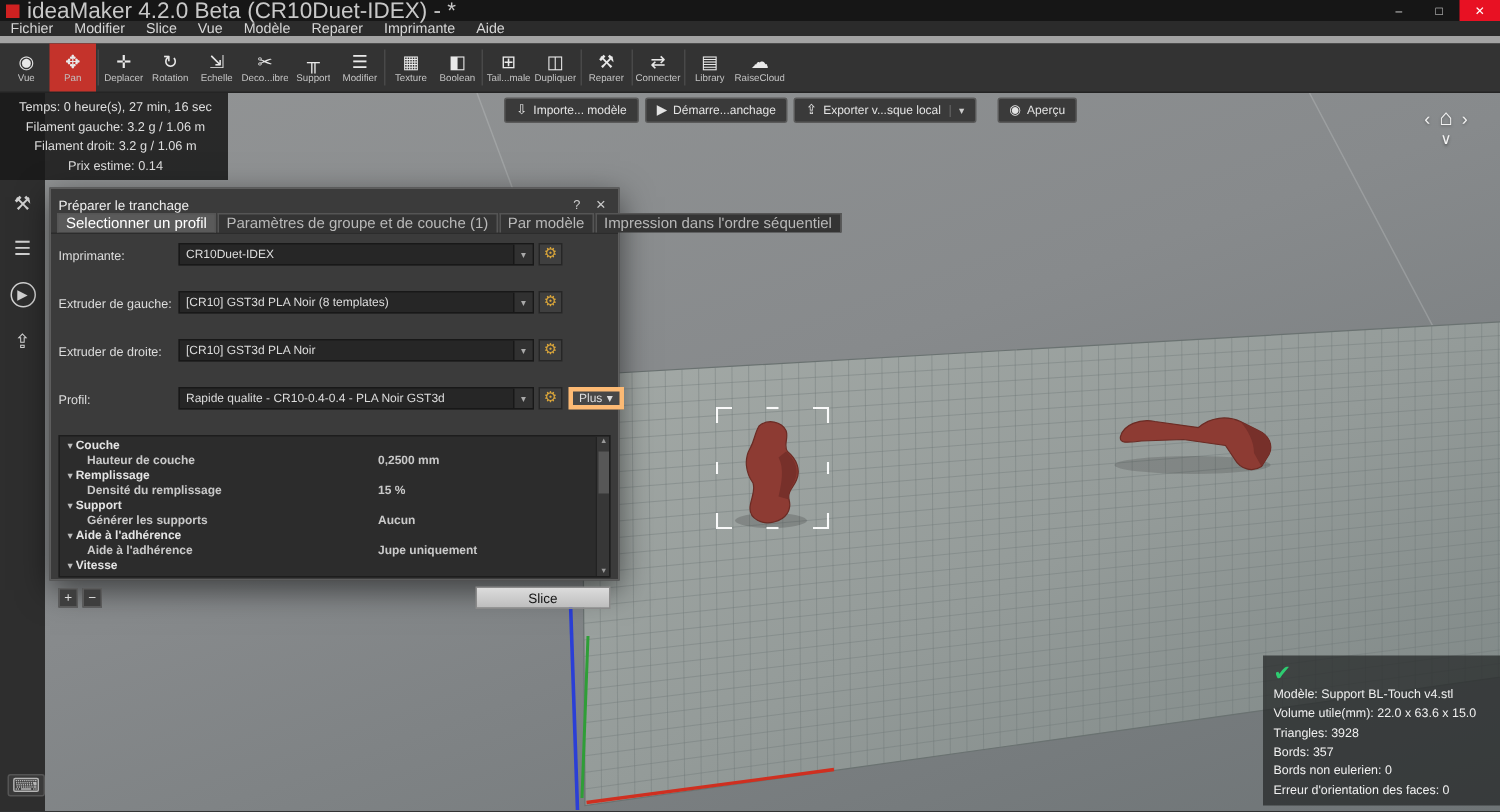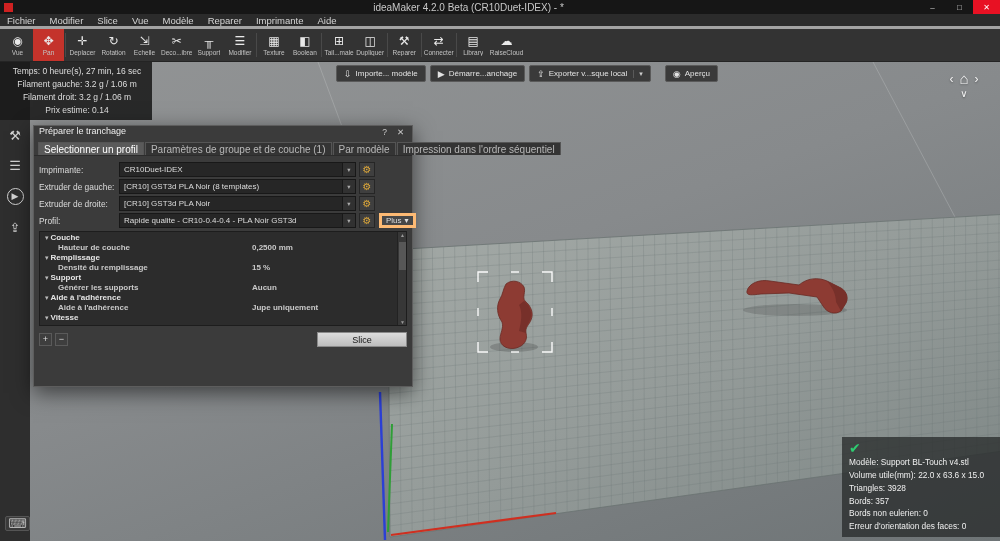--- a/index.html
+++ b/index.html
@@ -3,26 +3,26 @@
 <meta charset="utf-8">
 <style>
   * { margin:0; padding:0; box-sizing:border-box; }
   html,body { width:1000px; height:541px; overflow:hidden; }
   body { font-family:"Liberation Sans","DejaVu Sans",sans-serif; background:#000; }
   .app { position:relative; width:1000px; height:541px; background:#2b2b2b; }
 
   
   .titlebar { height:14px; background:#161616; display:flex; align-items:center; }
   .app-icon { width:9px; height:9px; background:#cf2121; margin:0 5px 0 4px; flex:none; }
-  .title-text { font-size:10px; color:#c8c8c8; flex:1; white-space:nowrap; overflow:hidden;text-align:center; }
+  .title-text { font-size:15px; color:#c8c8c8; flex:1; white-space:nowrap; overflow:hidden; }
   .win-btn { width:27px; height:14px; display:flex; align-items:center; justify-content:center; color:#ddd; font-size:8px; flex:none; }
   .win-close { background:#e81123; color:#fff; }
 
   
-  .menubar { height:15px; background:#2b2b2b; display:flex; align-items:flex-start; border-bottom:3px solid #a3a3a3; }
+  .menubar { height:15px; background:#2b2b2b; display:flex; align-items:flex-start; border-bottom:5px solid #a3a3a3; }
   .menu-item { font-size:9.5px; color:#d6d6d6; padding:0 7px; height:100%; display:flex; align-items:center; }
 
   
   .toolbar { height:33px; background:#333; display:flex; align-items:stretch; border-bottom:1px solid #242424; padding-left:2px; }
   .tool-btn { min-width:31px; padding:1px 1px; display:flex; flex-direction:column; align-items:center; justify-content:center; gap:1px; }
   .tool-btn .glyph { font-size:12px; line-height:13px; color:#e9e9e9; }
   .tool-btn .lbl { font-size:6.5px; color:#c3c3c3; white-space:nowrap; overflow:hidden; max-width:34px; }
   .tool-btn.active { background:#c4332b; }
   .tool-sep { width:1px; background:#494949; margin:4px 1px; }
 
@@ -55,30 +55,30 @@
   .info-panel { position:absolute; right:0; bottom:4px; width:158px; background:rgba(34,38,38,0.72);
                 color:#f0f0f0; font-size:8.3px; line-height:12.8px; padding:3px 5px 4px 7px; white-space:nowrap; }
   .info-check { color:#2ecc71; font-size:14px; line-height:16px; font-weight:bold; }
 
   .kb-icon { position:absolute; left:5px; bottom:10px; color:#b5b5b5; font-size:13px;
              background:#3a3a3a; border:1px solid #555; border-radius:2px; padding:0 2px; line-height:13px; }
 
   
   .dialog { position:absolute; left:33px; top:63px; width:380px; height:262px; background:#3b3b3b;
             border:1px solid #5d5d5d; box-shadow:0 6px 20px rgba(0,0,0,.55); color:#ddd; }
-  .dlg-title { height:16px; display:flex; align-items:flex-start; padding:0 5px; font-size:9px; color:#ededed; }
+  .dlg-title { height:16px; display:flex; align-items:flex-end; padding:0 5px; font-size:9px; color:#ededed; }
   .dlg-title .t { flex:1; }
   .dlg-btn { width:13px; height:12px; display:flex; align-items:center; justify-content:center;
              color:#ccc; font-size:8.5px; margin-left:3px; }
   .dlg-tabs { display:flex; padding:0 4px; height:14px; border-bottom:1px solid #2c2c2c; }
   .dlg-tab { font-size:10px; padding:0 5px; color:#b8b8b8; background:#343434; border:1px solid #555;
              border-bottom:none; margin-right:1px; white-space:nowrap; display:flex; align-items:center; }
   .dlg-tab.active { background:#5a5a5a; color:#fff; }
   .dlg-form { padding:6px 5px 0 5px; }
-  .f-row { display:flex; align-items:center; height:15px; margin-bottom:2px; }
+  .f-row { display:flex; align-items:center; height:15px; margin-bottom:17px; }
   .f-label { width:80px; flex:none; font-size:8.4px; color:#dcdcdc; white-space:nowrap; overflow:hidden; }
   .select { width:237px; flex:none; height:15px; background:#262626; border:1px solid #181818;
             display:flex; align-items:center; font-size:8px; color:#ddd; }
   .select.short { width:170px; }
   .select .val { flex:1; padding:0 4px; white-space:nowrap; overflow:hidden; }
   .select .arrow { width:13px; height:100%; flex:none; border-left:1px solid #181818; background:#313131;
                    display:flex; align-items:center; justify-content:center; font-size:6.5px; color:#aaa; }
   .gear-btn { width:16px; height:15px; flex:none; margin-left:3px; background:#3f3f3f; border:1px solid #262626;
               color:#dba63a; font-size:10px; line-height:13px; text-align:center; }
   .plus-btn { height:15px; flex:none; margin-left:4px; padding:0 4px; background:#474747; border:3px solid #fdba74;

